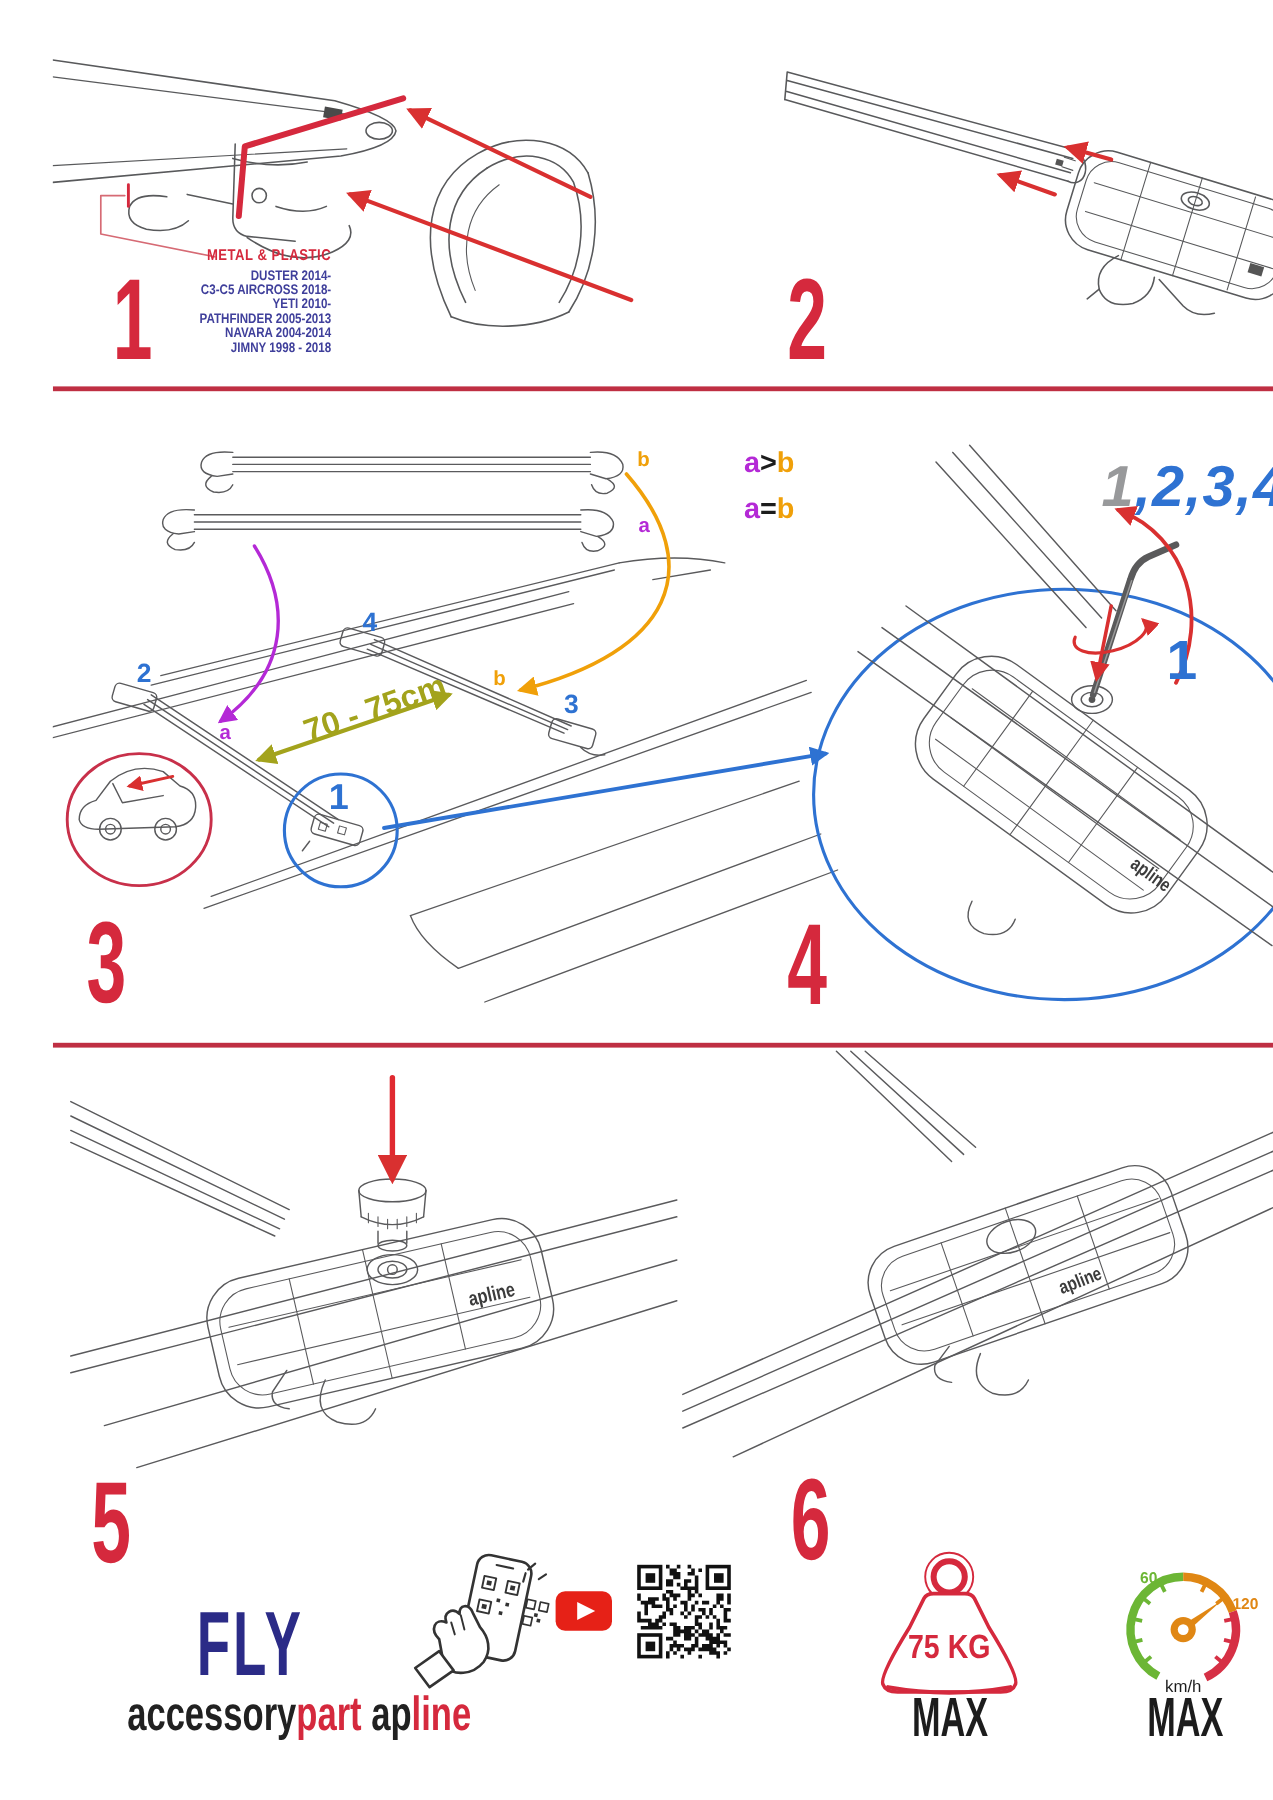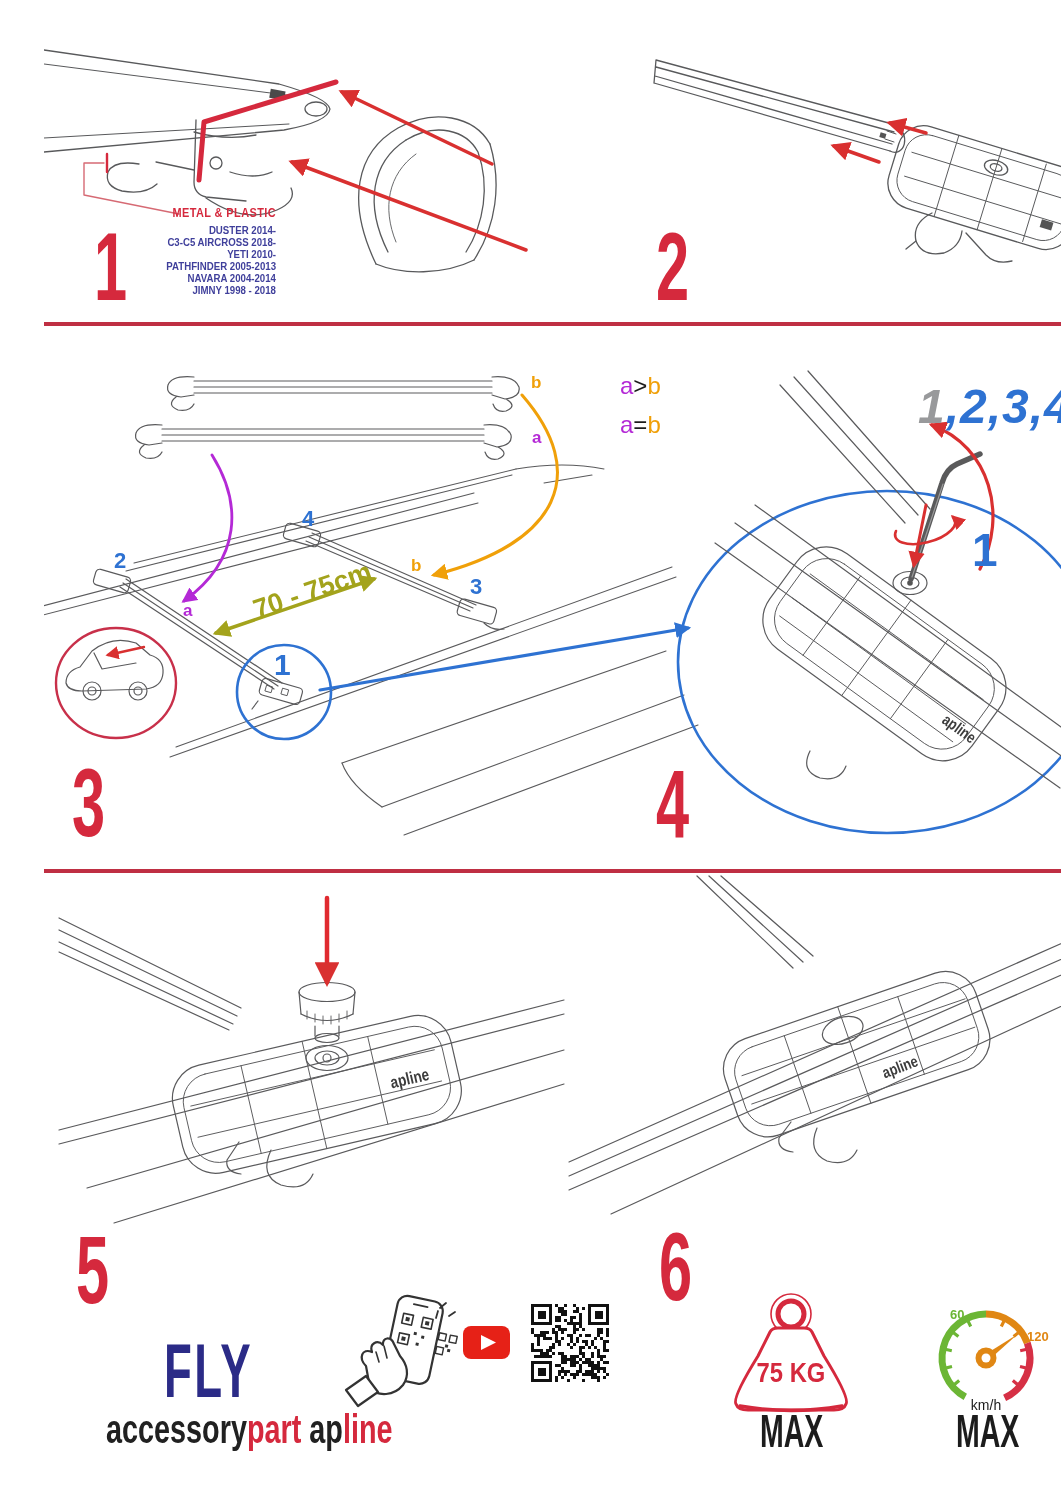--- a/index.html
+++ b/index.html
@@ -8,21 +8,21 @@
   .abs{position:absolute;}
   .divider{position:absolute;left:0;width:1061px;height:4px;background:#bf2f43;}
   .step-num{position:absolute;font-weight:bold;font-size:96px;line-height:1;color:#d5293d;
             transform:scaleX(.62);transform-origin:left top;}
   .lbl{position:absolute;font-weight:bold;line-height:1;}
   .blue{color:#2e72d2;} .mag{color:#b429d6;} .org{color:#f0a009;} .olv{color:#a3a31c;}
   .materials{position:absolute;left:40px;top:205px;width:192px;text-align:right;
              transform:scaleX(.84);transform-origin:right top;}
   .mat-title{font-size:13px;font-weight:bold;color:#d5293d;margin-bottom:4px;letter-spacing:.5px;}
   .models span{display:block;font-size:11.5px;line-height:12px;font-weight:bold;color:#3f3f9b;}
-  .legend-row{position:absolute;font-size:24px;font-weight:normal;}
+  .legend-row{position:absolute;font-size:24px;font-weight:bold;}
   .seq{position:absolute;font-size:48px;font-weight:bold;letter-spacing:1px;font-style:italic;}
   .fly{position:absolute;left:120px;top:1333px;font-size:76px;font-weight:bold;color:#2b2b87;
        transform:scaleX(.6);transform-origin:left top;letter-spacing:4px;line-height:1;}
   .brand{position:absolute;left:62px;top:1409px;font-size:40px;font-weight:bold;color:#212121;
          transform:scaleX(.72);transform-origin:left top;line-height:1;letter-spacing:0;}
   .brand .red{color:#d5293d;}
   .max{position:absolute;font-size:46px;font-weight:bold;color:#1c1c1c;line-height:1;
        transform:scaleX(.62);transform-origin:left top;}
   svg{overflow:visible;}
   svg text{font-family:"Liberation Sans",sans-serif;}

